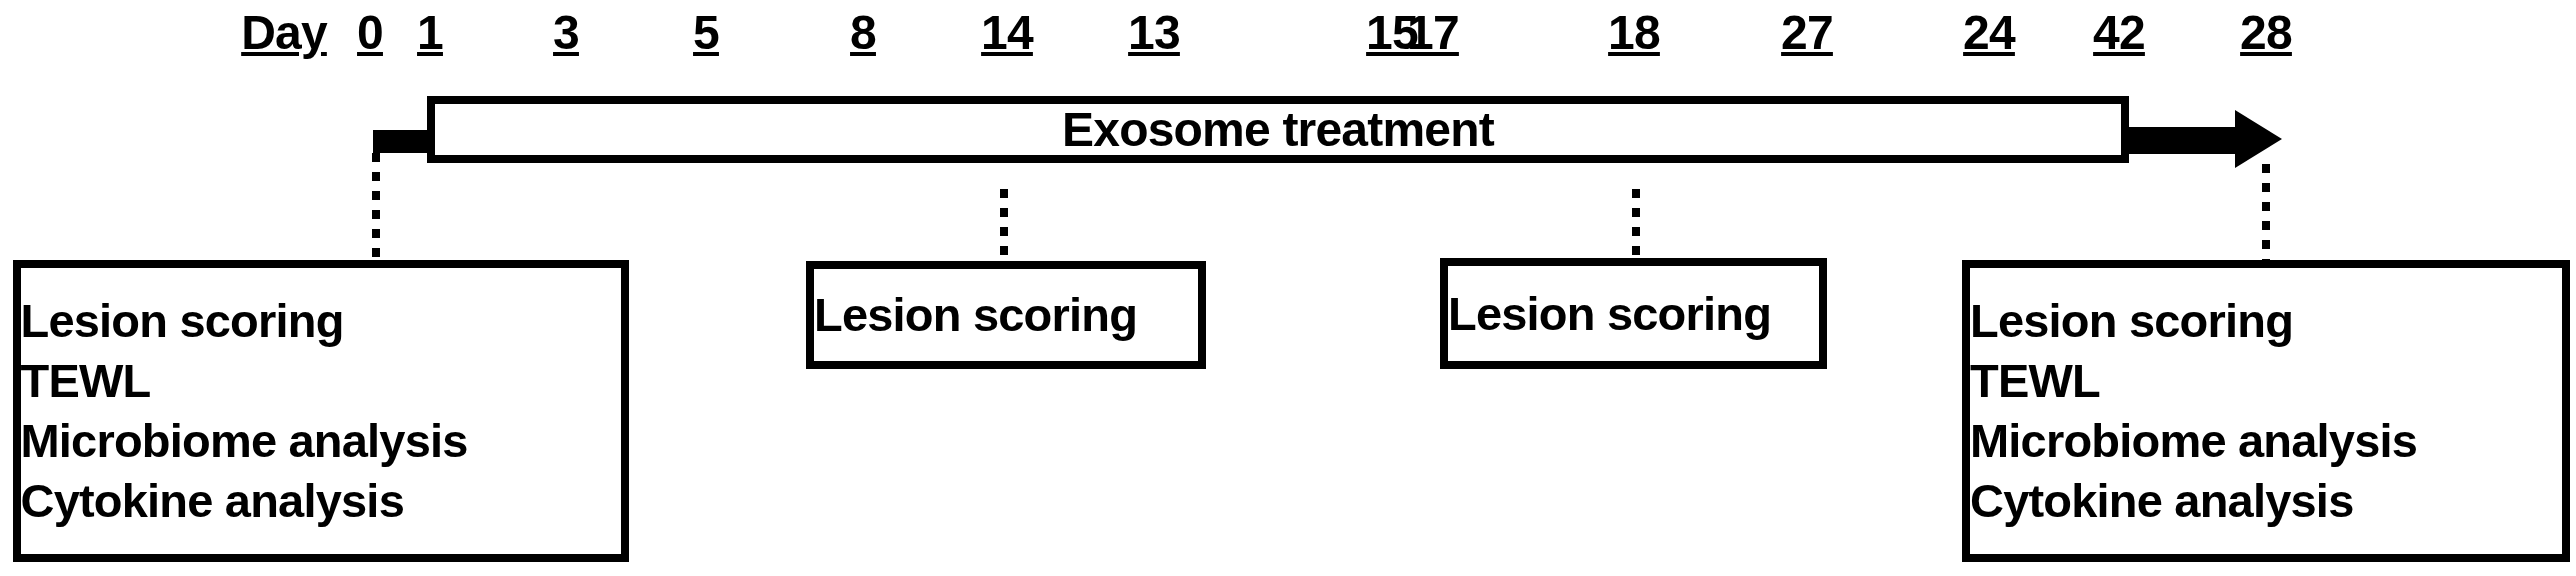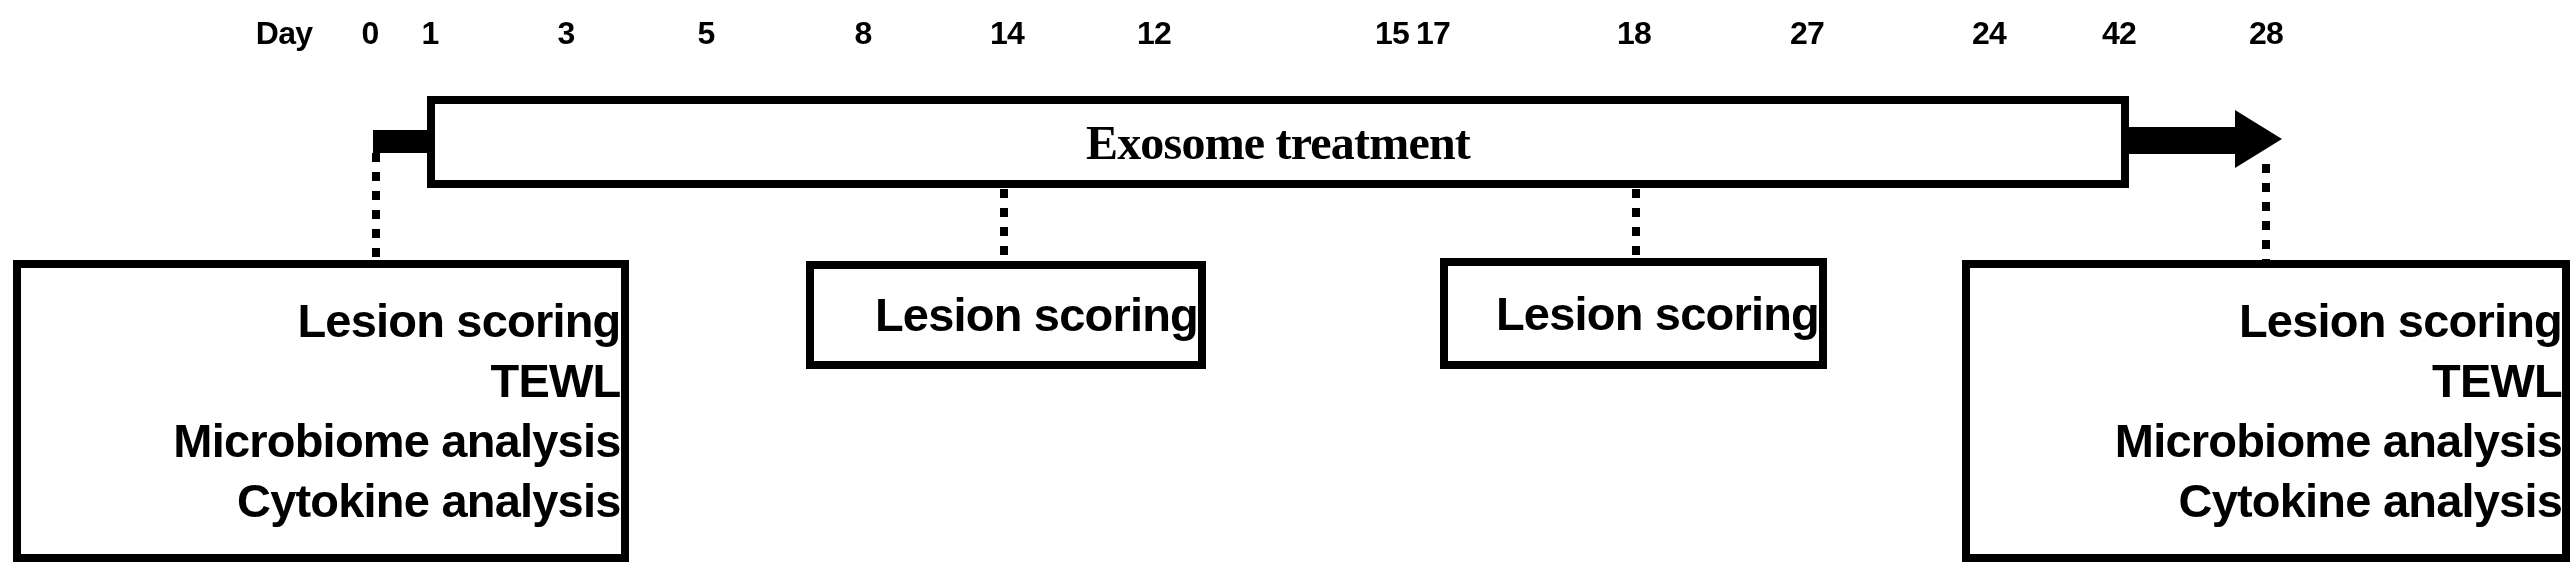--- a/index.html
+++ b/index.html
@@ -13,35 +13,36 @@
     background:var(--bg);
     font-family:"Liberation Sans","DejaVu Sans",sans-serif;
     color:var(--ink);
     overflow:hidden;
   }
   
   .day-lbl{
     position:absolute;
     top:6.7px;
     transform:translateX(-50%);
-    font-size:32px;
+    font-size:48px;
     font-weight:700;
     line-height:52px;
     white-space:nowrap;
     letter-spacing:-0.8px;
+    text-decoration:underline;
   }
   
   .bar{
     position:absolute;
     left:427px;top:96px;
-    width:1702px;height:92px;
+    width:1702px;height:67px;
     box-sizing:border-box;
     border:8.3px solid var(--ink);
     background:var(--bg);
-    display:flex;align-items:center;justify-content:center;font-family:Liberation Serif, serif;
+    display:flex;align-items:center;justify-content:center;
   }
   .bar-label{
     font-size:48px;font-weight:700;letter-spacing:-0.8px;white-space:nowrap;
   }
   .pre-seg{
     position:absolute;
     left:373px;top:130px;
     width:55px;height:23px;
     background:var(--ink);
   }
@@ -69,21 +70,21 @@
   .dot-d10{left:1000px;top:189px;height:72px;}
   .dot-d19{left:1632px;top:189px;height:69px;}
   .dot-d28{left:2262px;top:164px;height:96px;}
   
   .abox{
     position:absolute;
     box-sizing:border-box;
     border:8.3px solid var(--ink);
     background:var(--bg);
     display:flex;flex-direction:column;
-    align-items:flex-end;justify-content:center;
+    align-items:flex-start;justify-content:center;
     text-align:center;
   }
   .abox .line{
     font-size:47px;font-weight:700;line-height:60px;
     letter-spacing:-0.8px;white-space:nowrap;
   }
   .box-d0 {left:12.5px;top:260px;width:616px;height:302px;}
   .box-d10{left:806px;top:261px;width:400px;height:108px;}
   .box-d19{left:1440px;top:258px;width:387px;height:111px;}
   .box-d28{left:1962px;top:260px;width:608px;height:302px;}
@@ -93,21 +94,21 @@
 
 <div class="canvas">
 
   <span class="day-lbl" style="left:284px">Day</span>
   <span class="day-lbl" style="left:370px">0</span>
   <span class="day-lbl" style="left:430px">1</span>
   <span class="day-lbl" style="left:566px">3</span>
   <span class="day-lbl" style="left:706px">5</span>
   <span class="day-lbl" style="left:863px">8</span>
   <span class="day-lbl" style="left:1007px">14</span>
-  <span class="day-lbl" style="left:1154px">12</span>
+  <span class="day-lbl" style="left:1154px">13</span>
   <span class="day-lbl" style="left:1392px">15</span>
   <span class="day-lbl" style="left:1433px">17</span>
   <span class="day-lbl" style="left:1634px">18</span>
   <span class="day-lbl" style="left:1807px">27</span>
   <span class="day-lbl" style="left:1989px">24</span>
   <span class="day-lbl" style="left:2119px">42</span>
   <span class="day-lbl" style="left:2266px">28</span>
 
   <div class="pre-seg"></div>
   <div class="bar">

